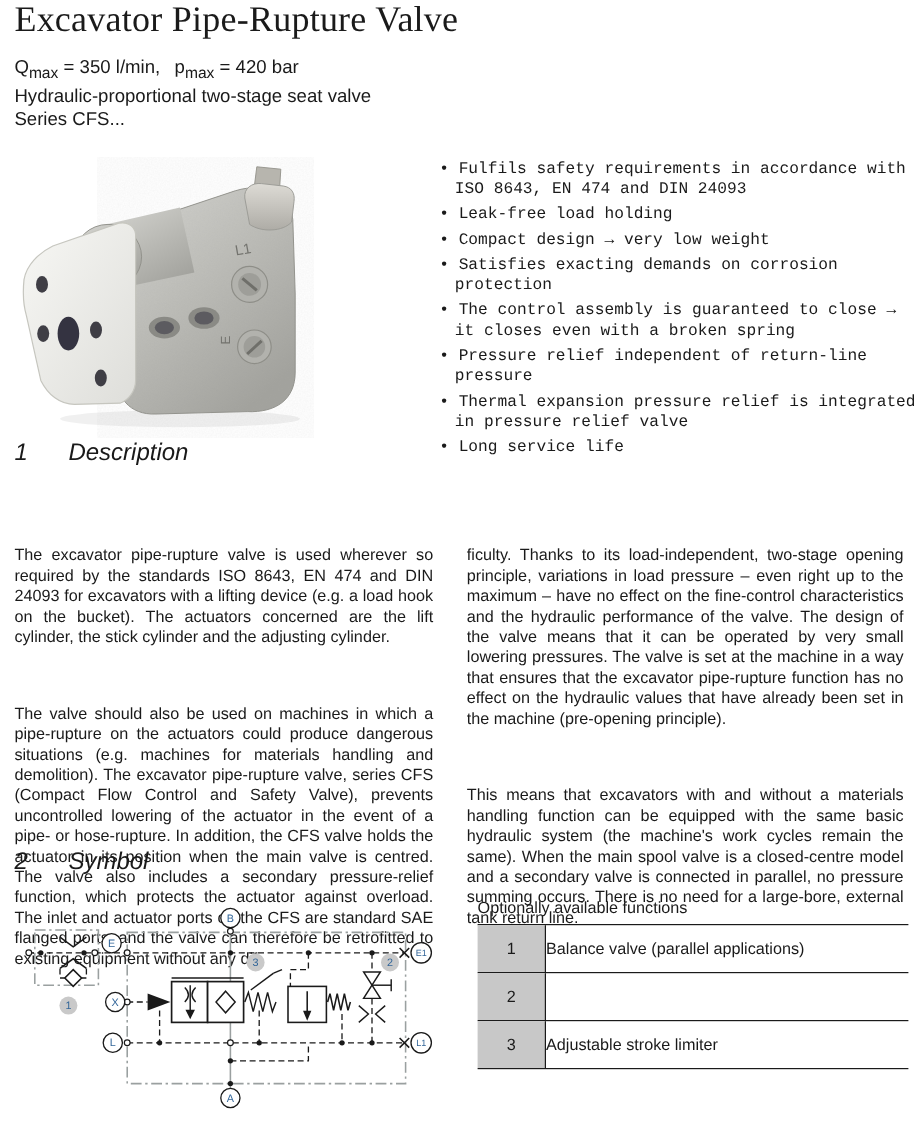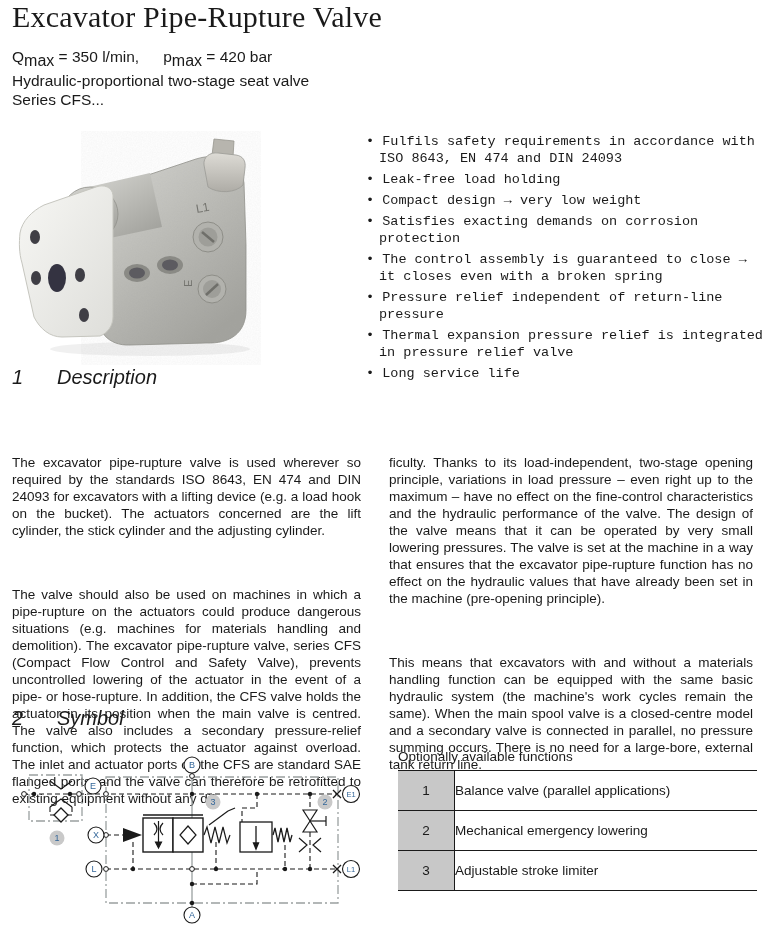--- a/index.html
+++ b/index.html
@@ -2,22 +2,22 @@
 <html><head>
 <meta charset="utf-8">
 <style>
   * { margin:0; padding:0; box-sizing:border-box; }
   html,body { background:#ffffff; }
   body { font-family:"Liberation Sans","DejaVu Sans",sans-serif; color:#1a1a1a; }
   .page { position:relative; width:764px; height:934px; background:#fff; overflow:hidden; }
 
   .title { position:absolute; left:12px; top:0; font-size:30px; font-weight:400; letter-spacing:0.2px;font-family:Liberation Serif, serif; }
   .subhead { position:absolute; left:12px; top:47px; font-size:15.5px; line-height:19.5px; }
-  .subhead sub { font-size:16px; }
-  .p-part { margin-left:24px; }
+  .subhead sub { font-size:13px; }
+  .p-part { margin-left:12px; }
 
   .features { position:absolute; left:366px; top:133px; width:398px; list-style:none; font-size:13.5px; line-height:17px;font-family:Liberation Mono, monospace; }
   .features li { padding-left:13px; text-indent:-13px; margin-bottom:4px; }
   .features li::before { content:"• "; }
 
   .sec-head { position:absolute; left:12px; font-size:20px; font-weight:400;font-style:italic; }
   .sec-head .num { display:inline-block; width:45px; }
   #sec1 { top:366px; } #sec2 { top:707px; }
 
   .col { position:absolute; top:407px; font-size:13.5px; line-height:17px; text-align:justify; }
@@ -255,21 +255,20 @@
   </svg>
 
   <div class="opt-caption">Optionally available functions</div>
   <div class="opt-table">
     <div class="opt-row">
       <div class="opt-num">1</div>
       <div class="opt-label">Balance valve (parallel applications)</div>
     </div>
     <div class="opt-row">
       <div class="opt-num">2</div>
-      <div class="opt-label">Mechanical emergency lowering</div>
     </div>
     <div class="opt-row">
       <div class="opt-num">3</div>
       <div class="opt-label">Adjustable stroke limiter</div>
     </div>
   </div>
 
 </div>
 
 </body></html>

